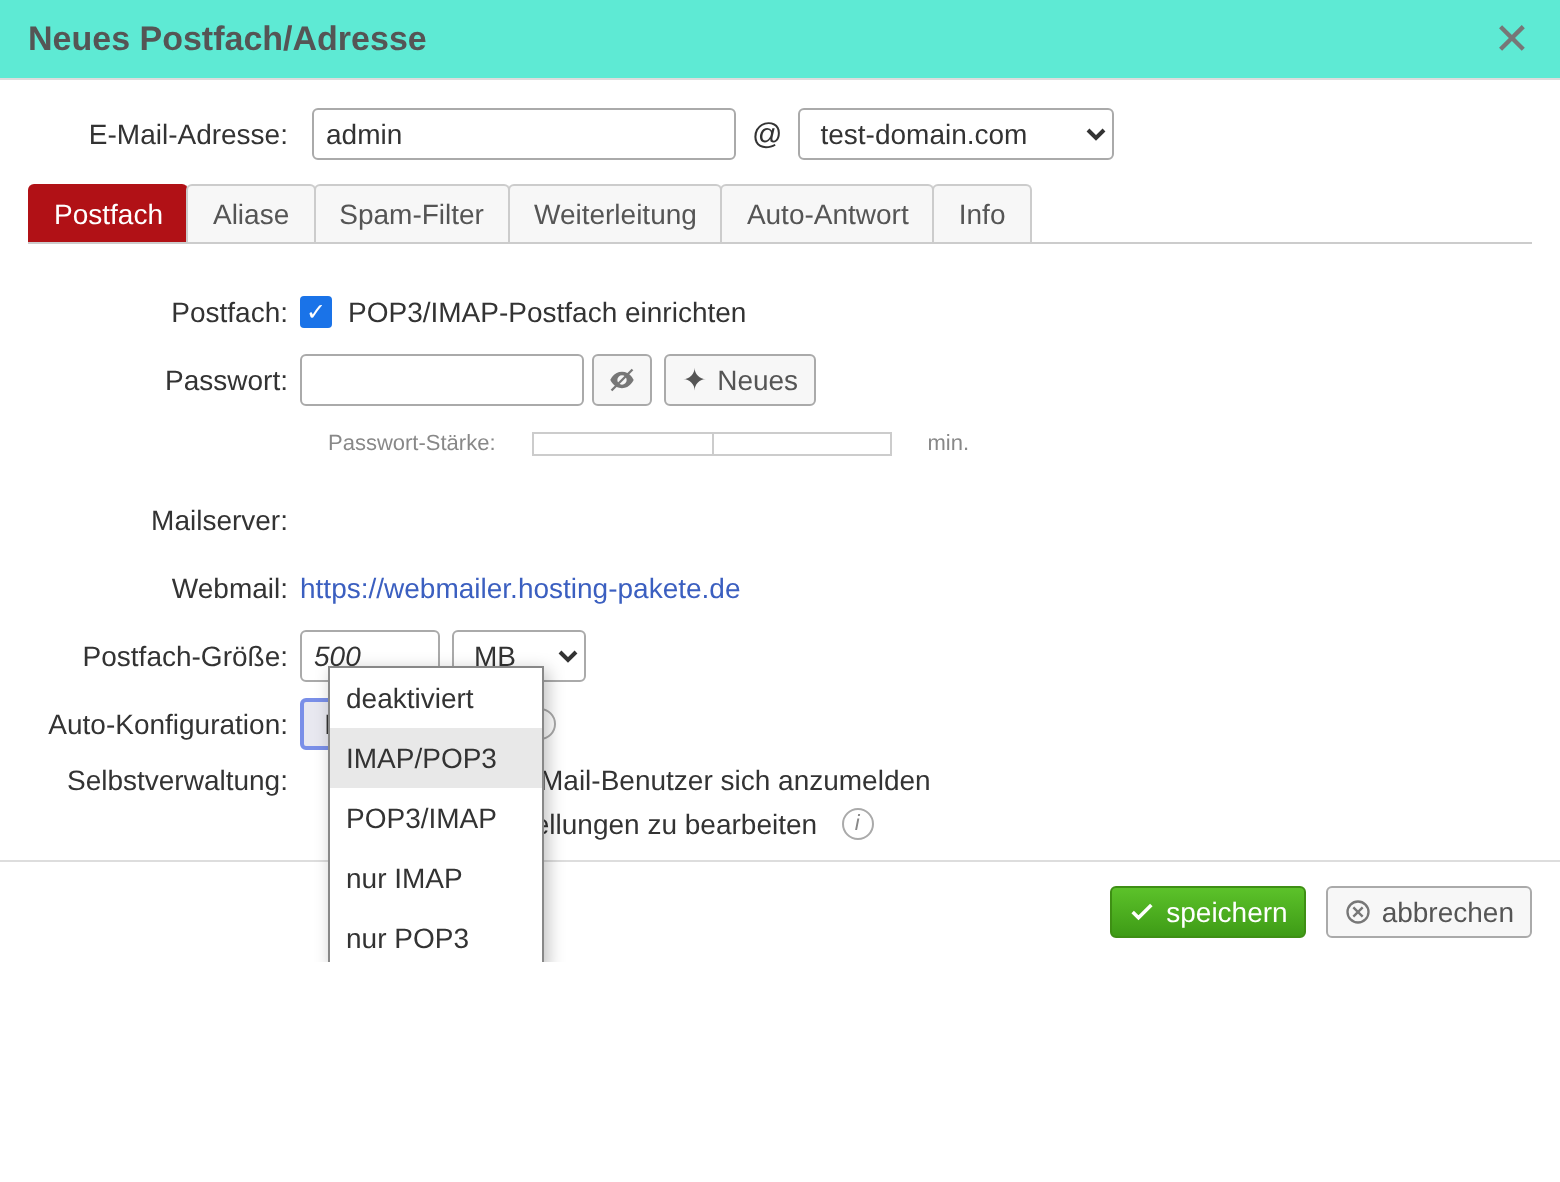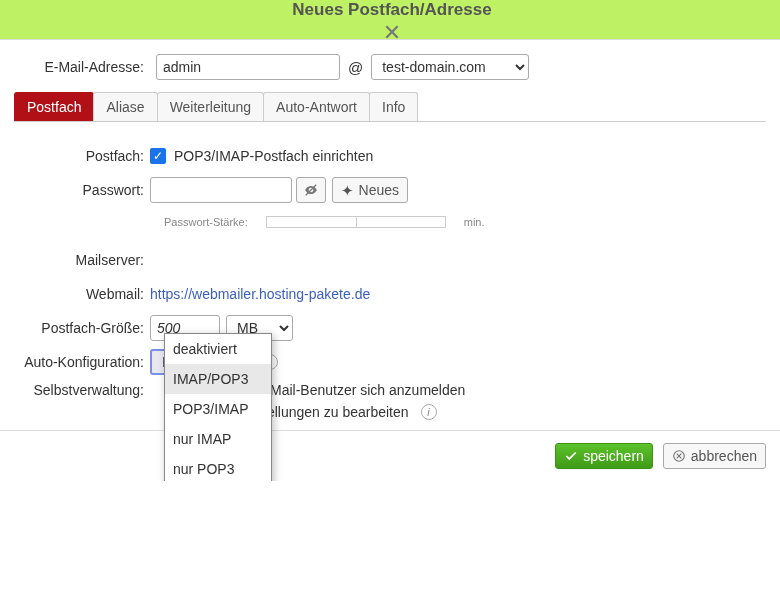--- a/index.html
+++ b/index.html
@@ -11,25 +11,24 @@
     background: #fff;
   }
   .dialog {
     width: 780px;
     background: #fff;
   }
   .titlebar {
     display: flex;
     align-items: center;
     justify-content: space-between;
-    background: #bef264;
+    background: #5eead4;
     border-bottom: 1px solid #ddd;
     padding: 0 10px 0 14px;
     height: 40px;
-    flex-direction: column;
   }
   .titlebar h1 {
     font-size: 17px;
     font-weight: bold;
     color: #555;
     margin: 0;
   }
   .close-btn {
     width: 28px;
     height: 28px;
@@ -61,21 +60,21 @@
   }
   input[type=text], input[type=password], select {
     height: 26px;
     border: 1px solid #aaa;
     border-radius: 3px;
     padding: 2px 6px;
     font-size: 14px;
     color: #333;
     background: #fff;
   }
-  .email-input { width: 184px; }
+  .email-input { width: 212px; }
   .email-at { margin: 0 8px; font-size: 15px; color: #333; }
   .domain-select { width: 158px; }
 
   .tabs {
     display: flex;
     border-bottom: 1px solid #ccc;
     margin: 12px 0 20px 0;
   }
   .tab {
     padding: 6px 12px;
@@ -233,20 +232,21 @@
       <input type="text" class="email-input" value="admin" style="">
       <span class="email-at">@</span>
       <select class="domain-select">
         <option>test-domain.com</option>
       </select>
     </div>
 
     <div class="tabs">
       <div class="tab active">Postfach</div>
       <div class="tab">Aliase</div>
+      <div class="tab">Spam-Filter</div>
       <div class="tab">Weiterleitung</div>
       <div class="tab">Auto-Antwort</div>
       <div class="tab">Info</div>
     </div>
 
     <div class="form-area">
       <div class="row">
         <span class="label">Postfach:</span>
         <span class="checkbox">
           <span>✓</span>

